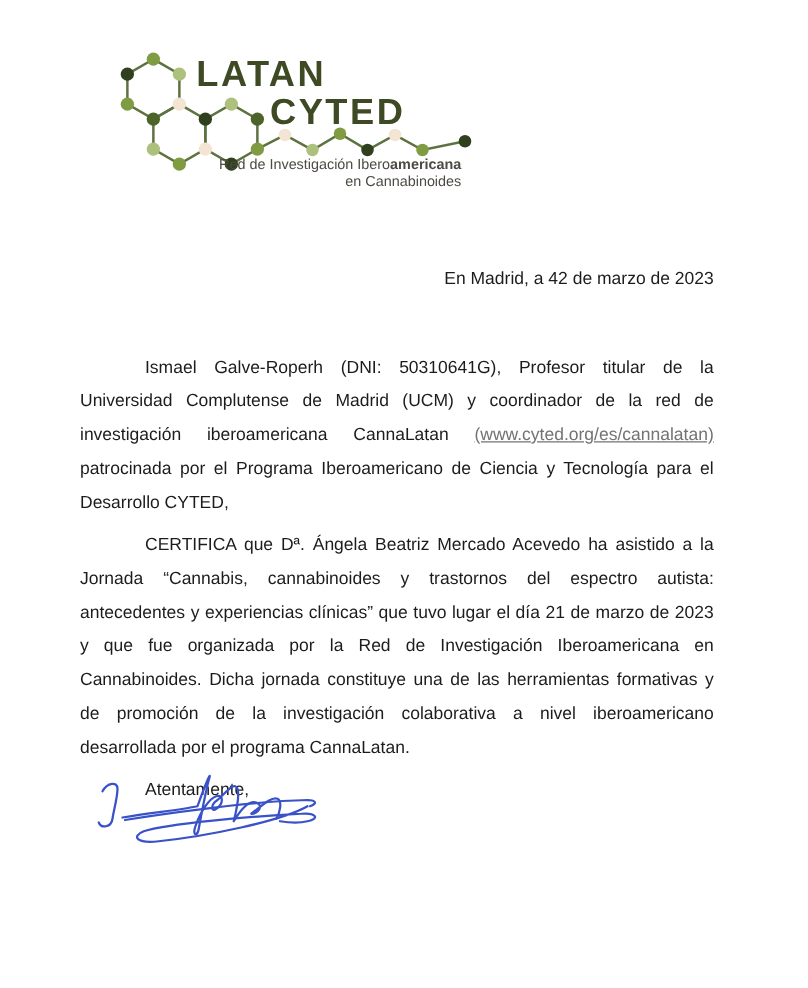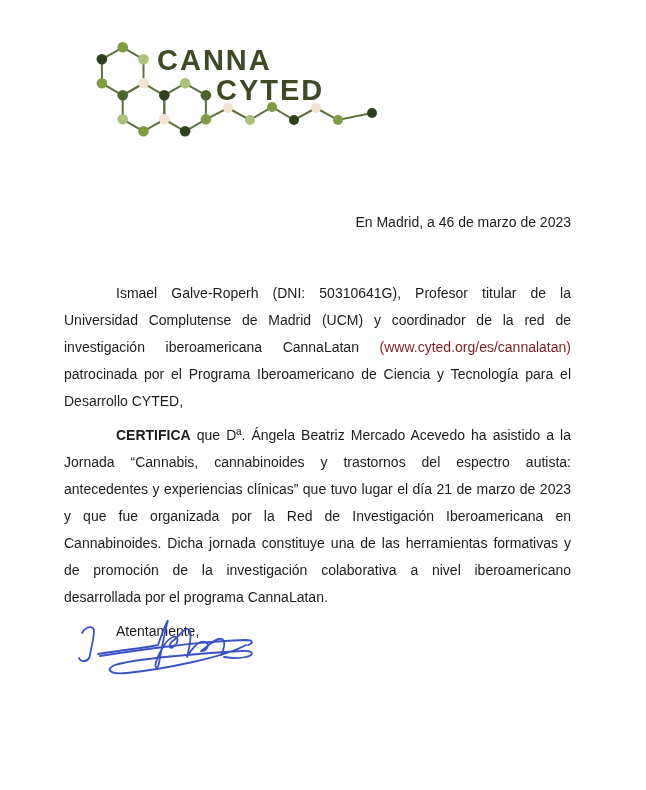--- a/index.html
+++ b/index.html
@@ -41,22 +41,22 @@
   }
   .doc-body{position:absolute;left:64px;top:280px;width:507px;}
   .doc-body p{
     margin:0 0 7px 0;
     font-size:14px;
     line-height:27px;
     text-align:justify;
     text-indent:52px;
   }
   .doc-body p.closing{text-indent:52px;text-align:left;margin-top:1px;}
-  .bold{font-weight:bold;}
-  a.doclink{color:#7f1d1d;cursor:pointer;}
+  .bold{font-weight:normal;}
+  a.doclink{color:#737373;text-decoration:underline;cursor:pointer;}
   .signature{position:absolute;left:60px;top:600px;width:210px;height:95px;}
   .firmado{
     position:absolute;left:64px;top:698px;width:507px;
     font-size:14px;line-height:20px;text-align:left;
   }
 </style>
 </head>
 <body>
 
 <div class="page">
@@ -82,25 +82,29 @@
         <circle cx="110.9" cy="84.3" r="5.3" fill="#7f9c43"></circle>
         <circle cx="90.1" cy="96.3" r="5.3" fill="#30401f"></circle>
         <circle cx="133" cy="73" r="5" fill="#f3e4d4"></circle>
         <circle cx="155" cy="85" r="5" fill="#adc17c"></circle>
         <circle cx="177" cy="72" r="5" fill="#7f9c43"></circle>
         <circle cx="199" cy="85" r="5" fill="#30401f"></circle>
         <circle cx="221" cy="73" r="5" fill="#f3e4d4"></circle>
         <circle cx="243" cy="85" r="5" fill="#7f9c43"></circle>
         <circle cx="277" cy="78" r="5" fill="#30401f"></circle>
       </svg>
-    <div class="wordmark canna">CANNA</div>
+    <div class="wordmark canna">LATAN</div>
     <div class="wordmark latan">CYTED</div>
+    <div class="logo-tagline">
+      <div><span>Red de Investigación Ibero</span><span class="bold">americana</span></div>
+      <div>en Cannabinoides</div>
+    </div>
   </div>
 
-  <div class="date-line">En Madrid, a 46 de marzo de 2023</div>
+  <div class="date-line">En Madrid, a 42 de marzo de 2023</div>
 
   <div class="doc-body">
     <p><span>Ismael Galve-Roperh (DNI: 50310641G), Profesor titular de la Universidad Complutense de Madrid (UCM) y coordinador de la red de investigación iberoamericana CannaLatan </span><a class="doclink">(www.cyted.org/es/cannalatan)</a><span> patrocinada por el Programa Iberoamericano de Ciencia y Tecnología para el Desarrollo CYTED,</span></p>
     <p><span class="bold">CERTIFICA</span><span> que Dª. Ángela Beatriz Mercado Acevedo ha asistido a la Jornada “Cannabis, cannabinoides y trastornos del espectro autista: antecedentes y experiencias clínicas” que tuvo lugar el día 21 de marzo de 2023 y que fue organizada por la Red de Investigación Iberoamericana en Cannabinoides. Dicha jornada constituye una de las herramientas formativas y de promoción de la investigación colaborativa a nivel iberoamericano desarrollada por el programa CannaLatan.</span></p>
     <p class="closing">Atentamente,</p>
   </div>
 
   <svg class="signature" viewBox="0 0 210 95">
     <g fill="none" stroke-width="1.8" stroke-linecap="round" stroke-linejoin="round" stroke="#3a52c8">
       <path d="M22,33 C26,26 34,25 34,31 C34,38 31,48 30,55 C29,62 21,63 19,58"></path>

